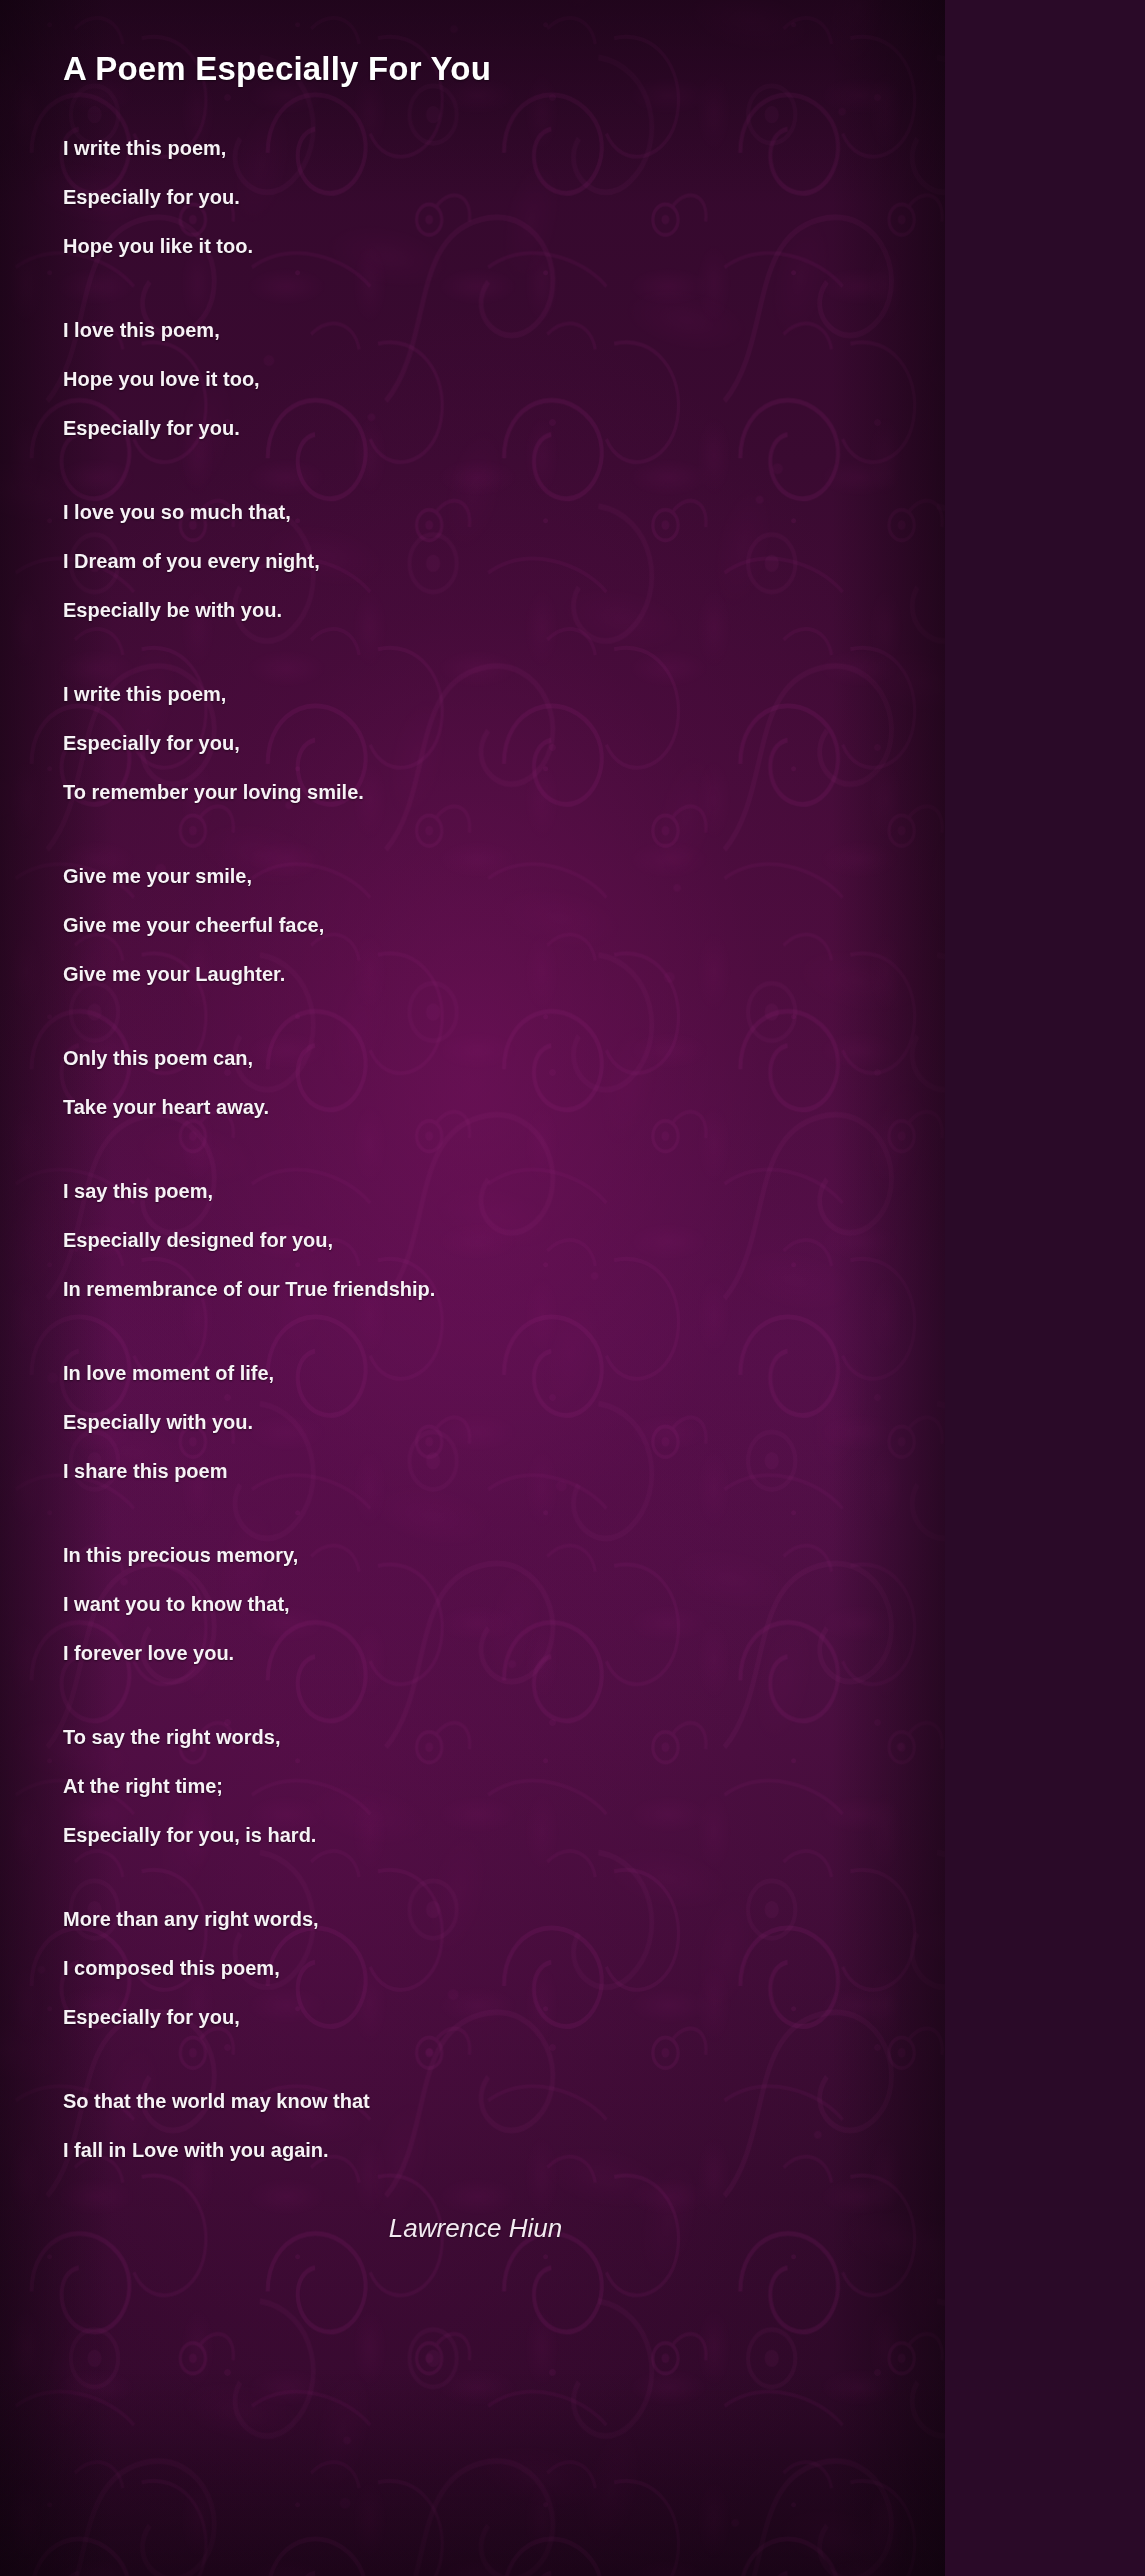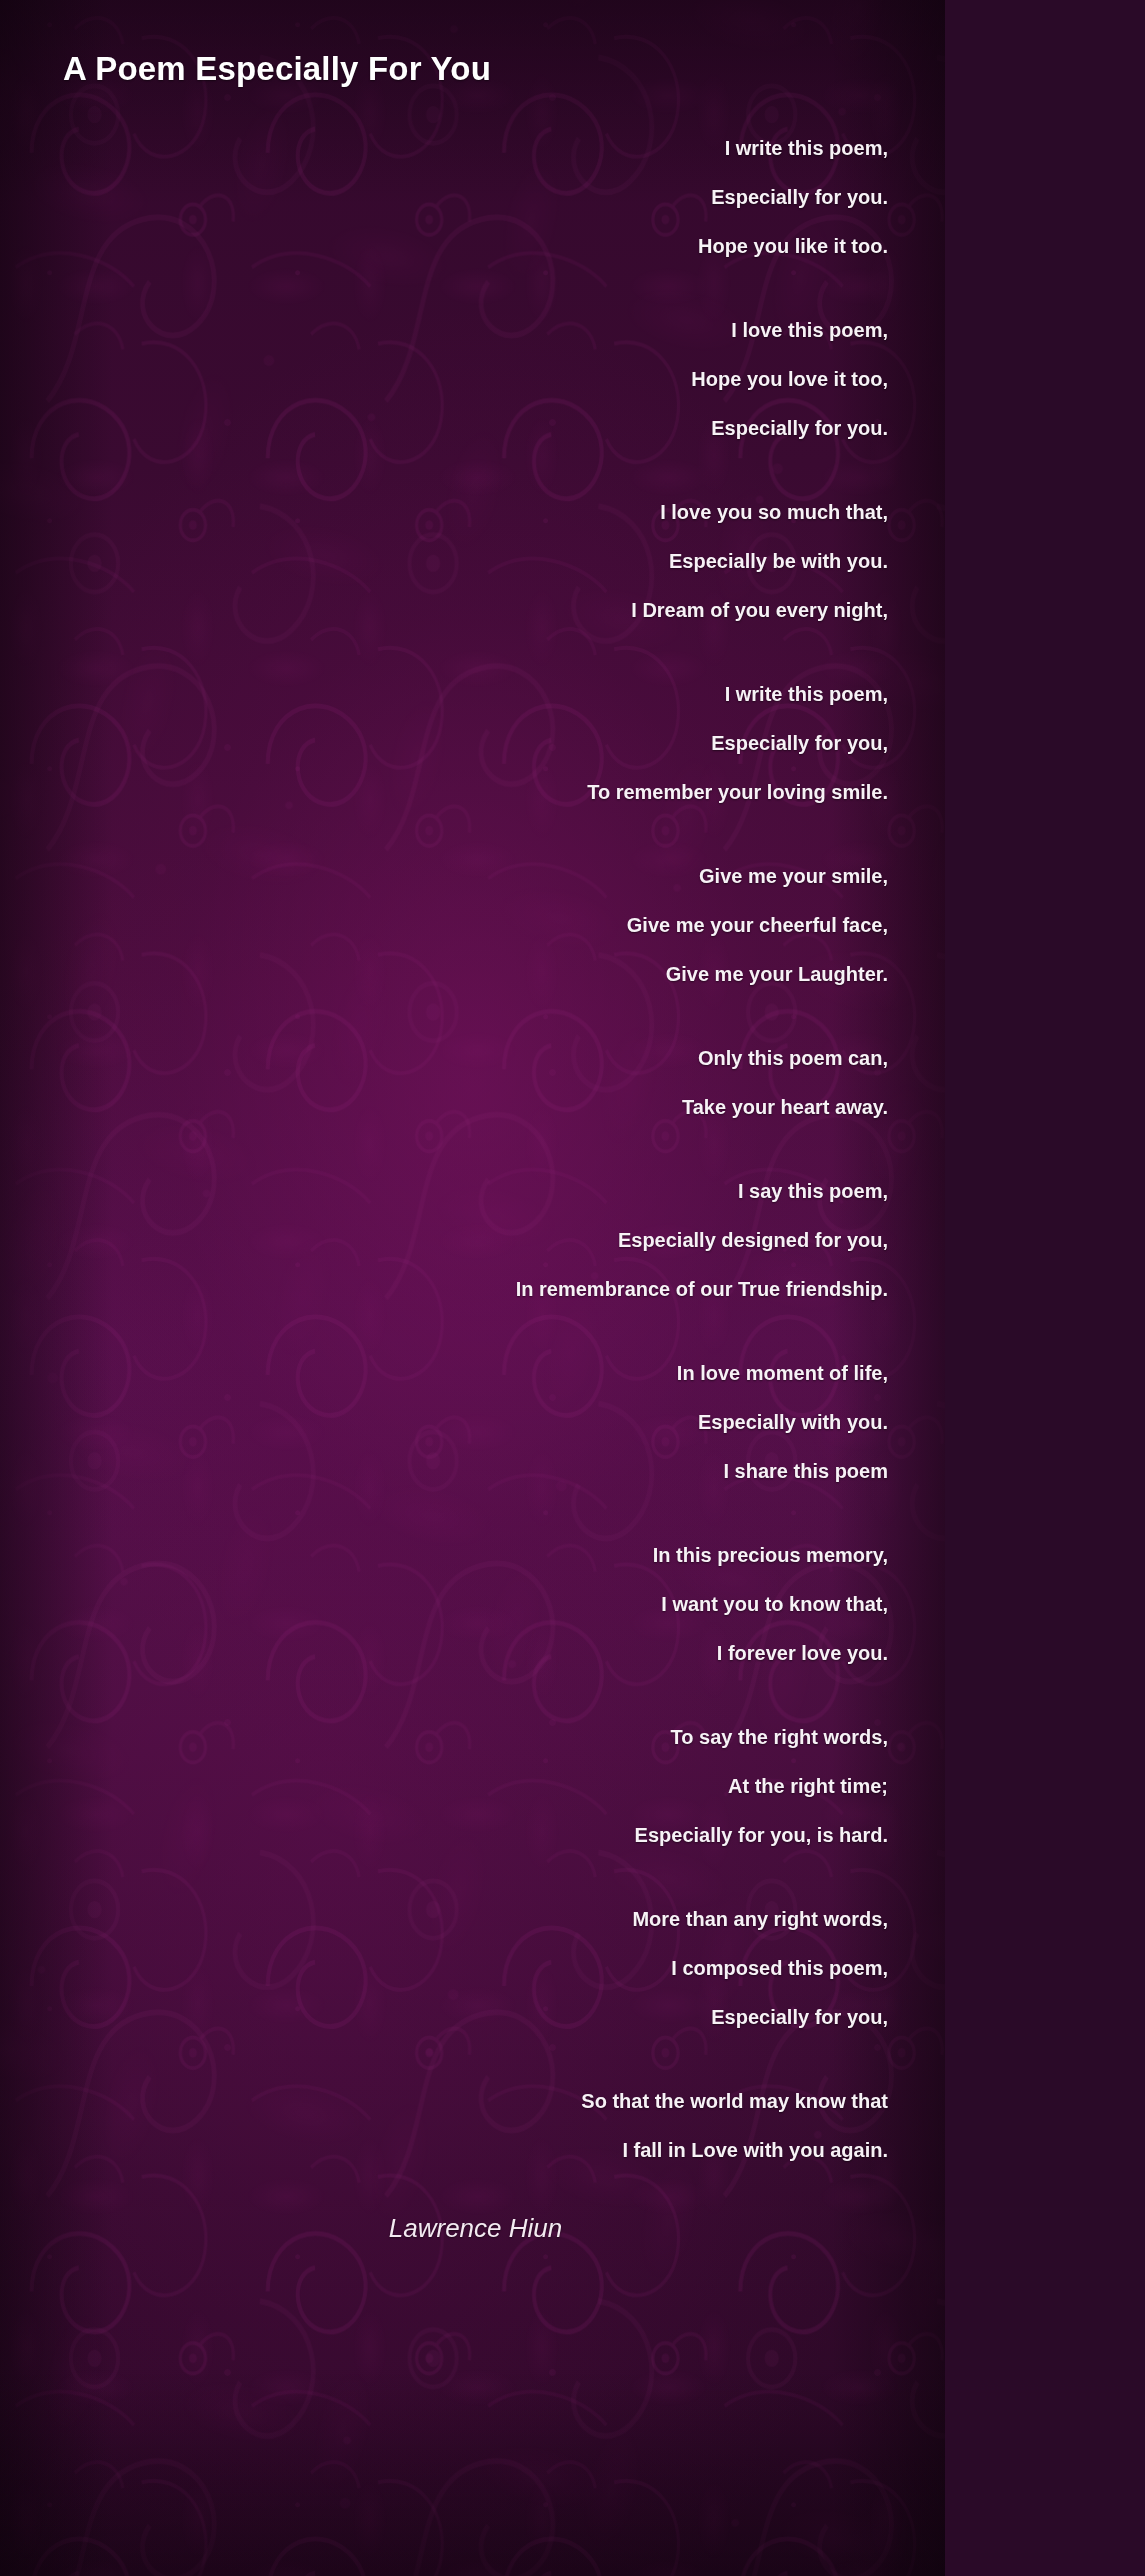--- a/index.html
+++ b/index.html
@@ -77,21 +77,20 @@
   .stanza {
     margin: 0 0 35px 0;
   }
   .stanza .line {
     color: #f7f2f6;
     font-size: 20px;
     font-weight: bold;
     line-height: 49px;
     white-space: pre;
     text-shadow: 0 1px 1.9px rgba(0,0,0,0.5);
-    text-align: right;
   }
 
   .author {
     margin-top: 38px;
     color: #f3eaf1;
     font-size: 26px;
     font-style: italic;
     font-weight: normal;
     text-shadow: 0 1px 1.9px rgba(0,0,0,0.5);
     text-align: center;
@@ -139,22 +138,22 @@
     </div>
 
     <div class="stanza">
       <div class="line">I love this poem,</div>
       <div class="line">Hope you love it too,</div>
       <div class="line">Especially for you.</div>
     </div>
 
     <div class="stanza">
       <div class="line">I love you so much that,</div>
+      <div class="line">I Dream of you every night,</div>
       <div class="line">Especially be with you.</div>
-      <div class="line">I Dream of you every night,</div>
     </div>
 
     <div class="stanza">
       <div class="line">I write this poem,</div>
       <div class="line">Especially for you,</div>
       <div class="line">To remember your loving smile.</div>
     </div>
 
     <div class="stanza">
       <div class="line">Give me your smile,</div>

